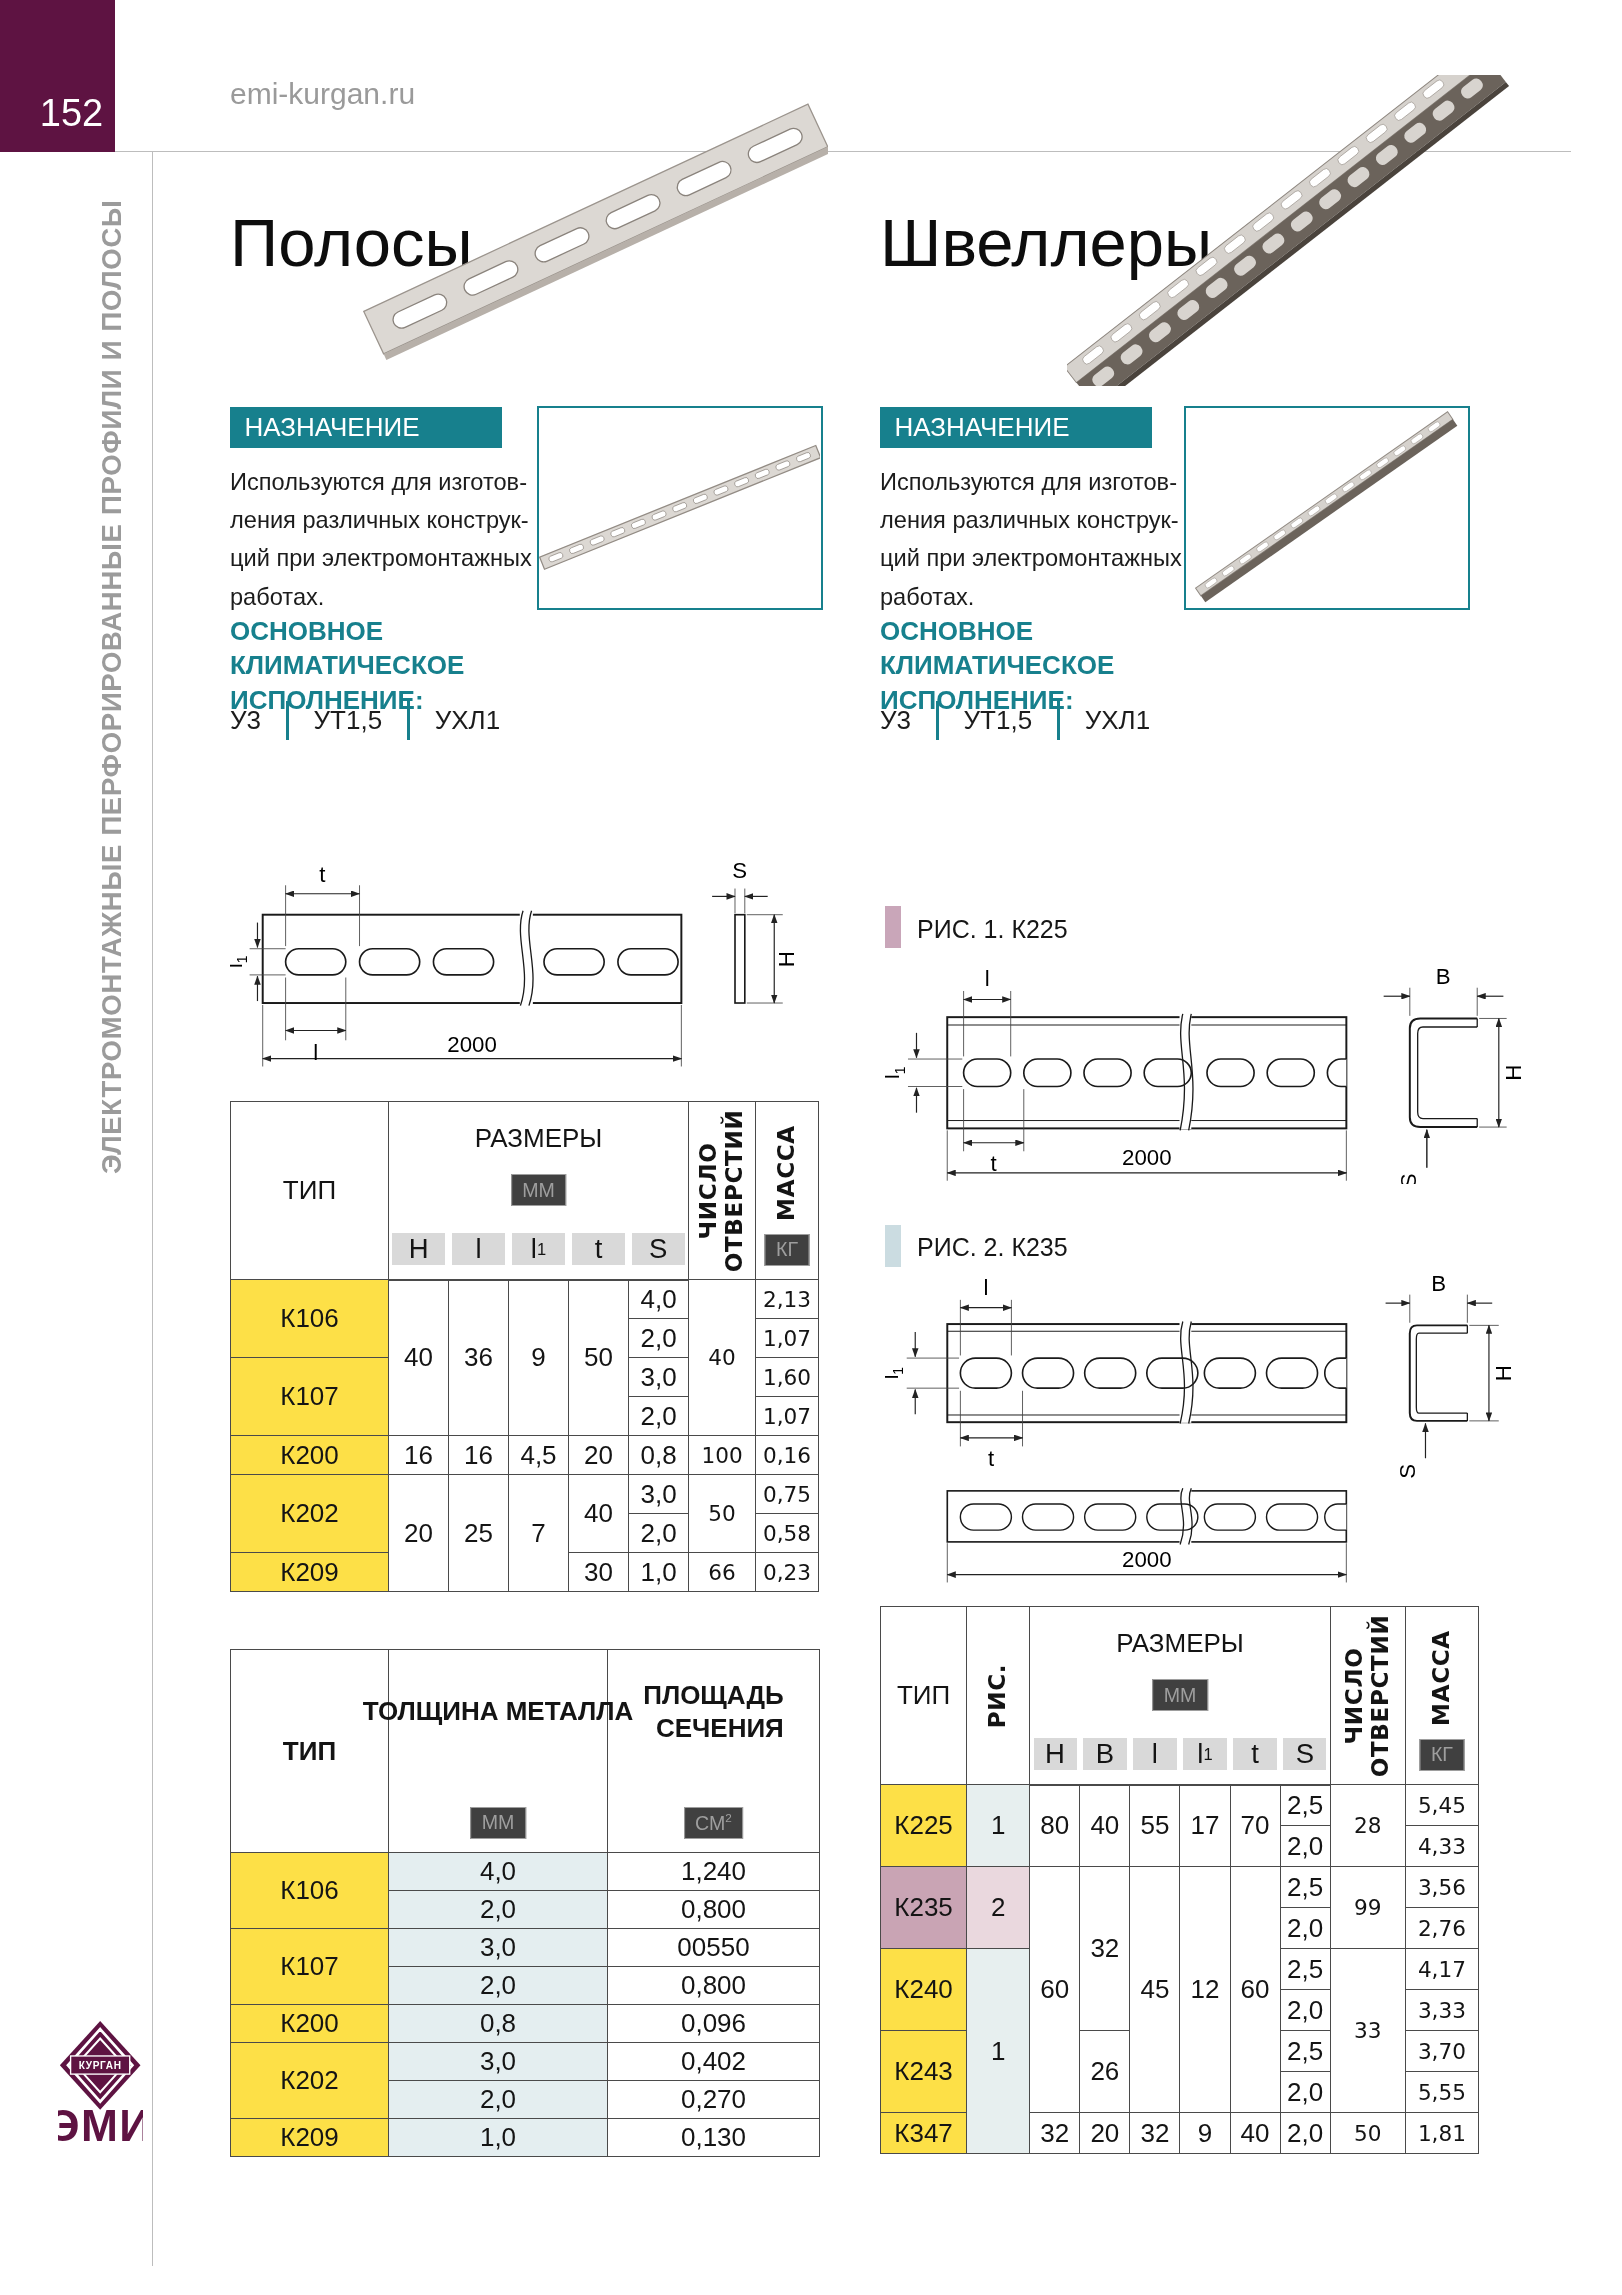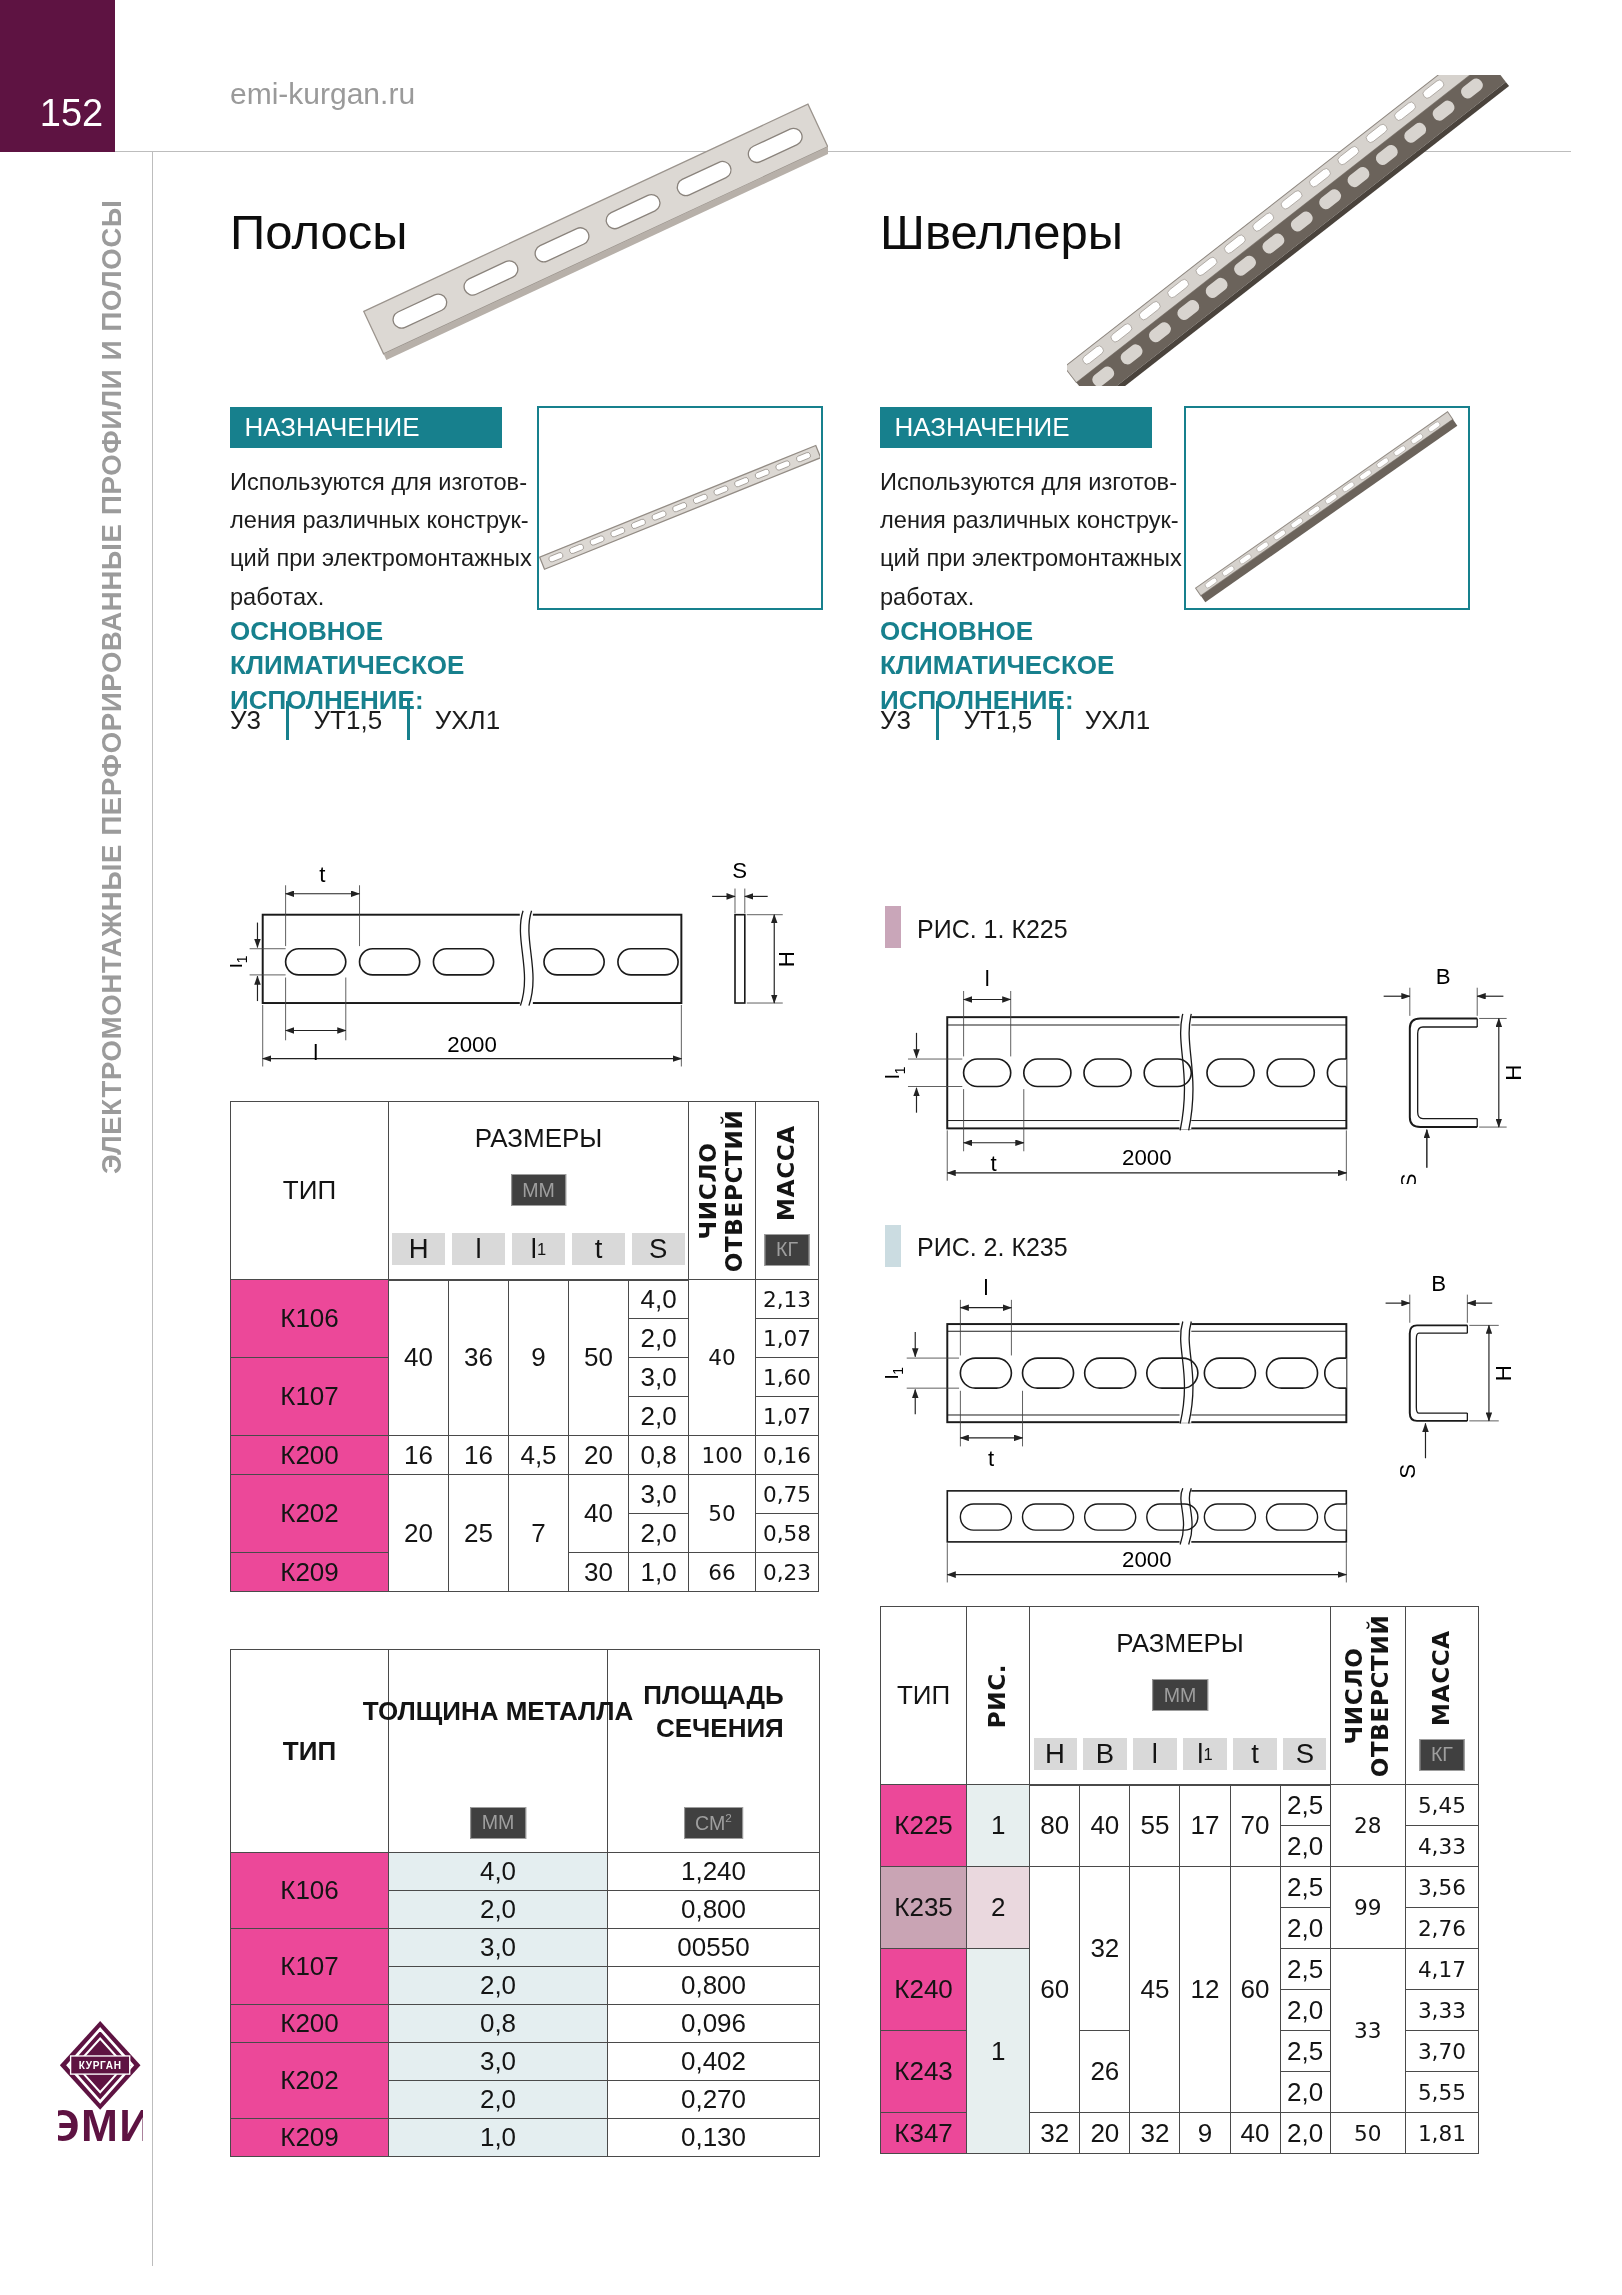--- a/index.html
+++ b/index.html
@@ -12,37 +12,37 @@
               align-items:flex-end;justify-content:flex-end;padding:0 11.8px 17px 0;box-sizing:border-box;}
   .page-badge span{color:#fff;font-size:38px;}
   .site-link{left:230px;top:77px;font-size:30px;color:#9A9A9A;}
   .h-rule{left:115px;top:151px;width:1456px;height:1.3px;background:#BDBDBD;}
   .v-rule{left:152px;top:152px;width:1.3px;height:2114px;background:#BDBDBD;}
 
   .sidebar-label{left:79px;top:196px;height:982px;width:65px;display:flex;align-items:center;justify-content:center;
       writing-mode:vertical-rl;transform:rotate(180deg);font-size:27.5px;font-weight:bold;color:#9B9B9B;
       letter-spacing:0.7px;white-space:nowrap;}
 
-  .col-title{font-size:49px;color:#0d0d0d;}
+  .col-title{font-size:67px;color:#0d0d0d;}
   .purpose-box{width:272px;height:41px;background:#17808D;color:#fff;display:flex;align-items:center;
       padding-left:14.4px;box-sizing:border-box;font-size:26px;}
   .purpose-text{width:321px;font-size:23.6px;line-height:1.62;color:#1c1c1c;}
   .climate-title{font-size:26px;font-weight:bold;color:#17808D;line-height:1.32;}
   .climate-row{display:flex;align-items:center;font-size:26px;color:#1c1c1c;}
   .clim-sep{width:2.6px;height:39px;background:#17808D;margin:0 25px;}
   .img-box{width:286px;height:204px;border:2.6px solid #17808D;box-sizing:border-box;background:#fff;}
 
   .fig-marker{width:16.4px;height:42px;}
   .fig-label{font-size:25px;color:#161616;}
 
   
   .tbl{position:absolute;border-collapse:collapse;table-layout:fixed;background:#fff;}
   .tbl td{border:1.3px solid #4A4A4A;text-align:center;vertical-align:middle;font-size:26px;padding:0;color:#141414;}
   .tbl .wide{font-family:"DejaVu Sans",sans-serif;font-size:21.6px;}
-  .tip-bg{background:#ec4899;}
+  .tip-bg{background:#fde047;}
   .pink-bg{background:#C9A4B4;}
   .fig-bg{background:#E7EFEF;}
   .figpink-bg{background:#EAD8DE;}
   .thk-bg{background:#E4EEF0;}
 
   .vwrap{position:relative;width:100%;}
   .vwrap.hh{height:174px;}
   .vwrap.hs{height:114px;}
   .vwrap.ha{height:199px;}
   .vtext{position:absolute;top:50%;left:50%;transform:translate(-50%,-50%) rotate(-90deg);

